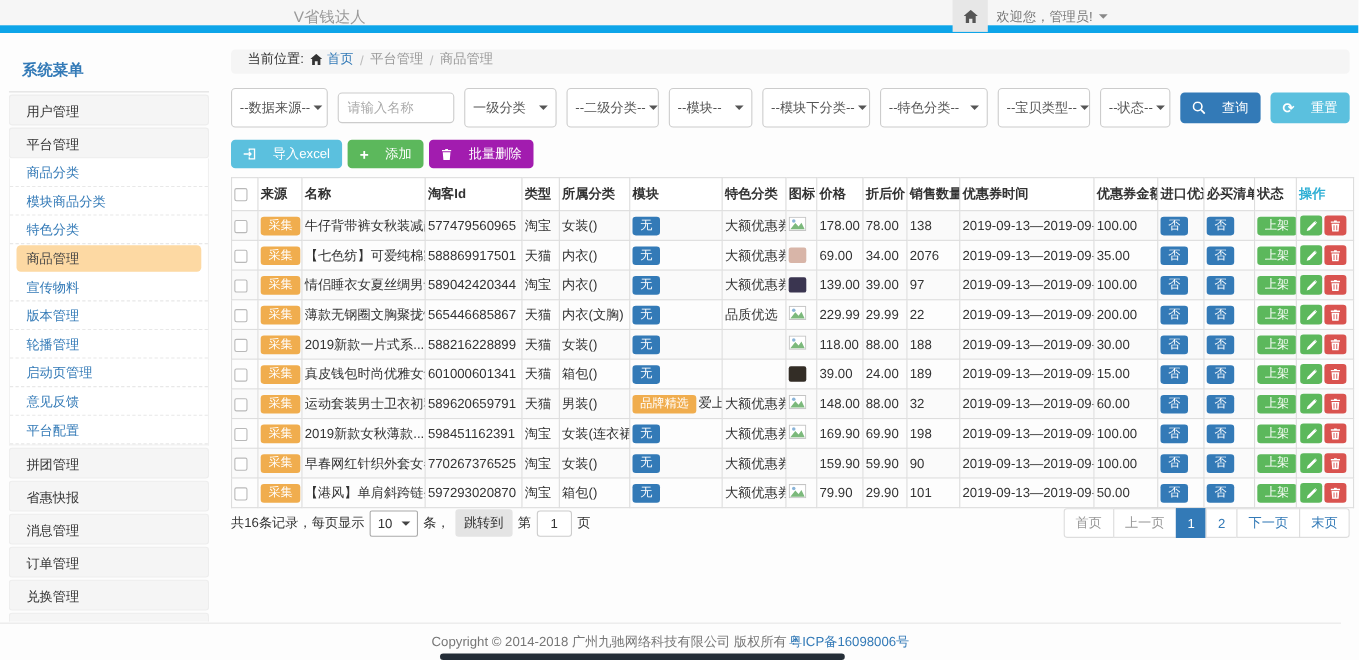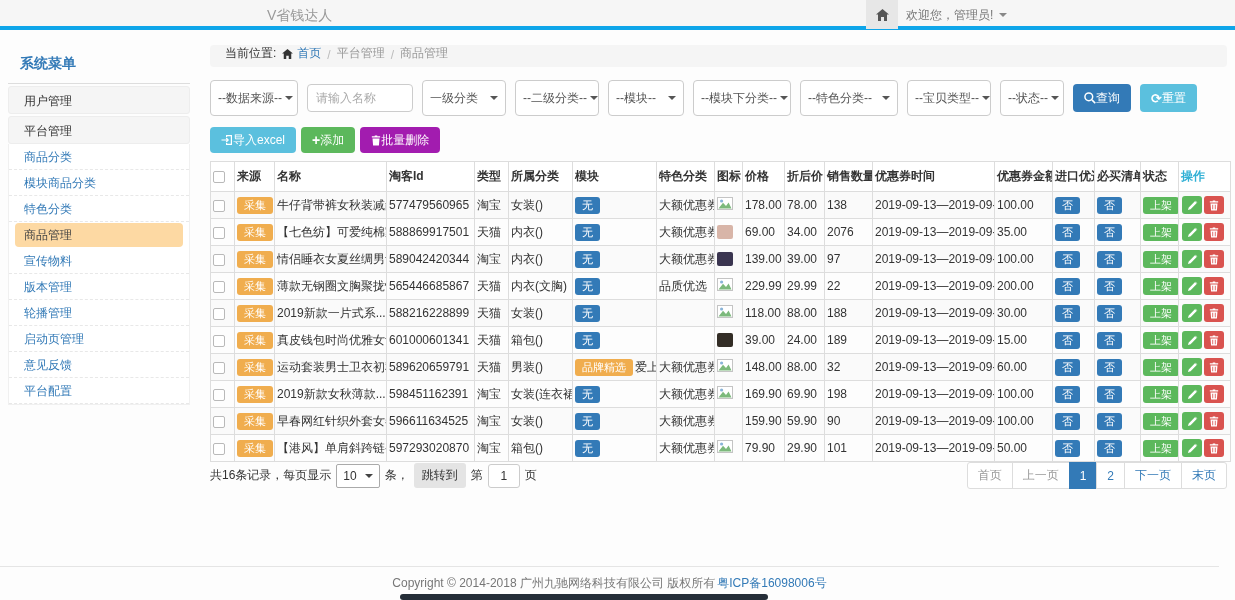--- a/index.html
+++ b/index.html
@@ -1,20 +1,20 @@
 <!DOCTYPE html>
 <html><head>
 <meta charset="utf-8">
 <style>
   *{box-sizing:border-box;margin:0;padding:0}
   html,body{width:1235px;height:600px;overflow:hidden}
   body{position:relative;background:#fdfdfd;font-family:"Liberation Sans","DejaVu Sans",sans-serif;font-size:12px;color:#333}
 
   
-  .topbar{position:absolute;top:0;left:0;right:0;height:30px;background:#f6f6f6;border-bottom:4px solid #0ea5e9;z-index:5}
+  .topbar{position:absolute;top:0;left:0;right:0;height:30px;background:#f6f6f6;border-bottom:7px solid #0ea5e9;z-index:5}
   .brand{position:absolute;left:267px;top:0;line-height:30px;color:#9a9a9a;font-size:14px}
   .home-box{position:absolute;left:866px;top:0;width:32px;height:29px;background:#e7e7e7;display:flex;align-items:center;justify-content:center;cursor:pointer}
   .welcome{position:absolute;left:906px;top:0;height:30px;color:#777;display:flex;align-items:center;gap:6px;cursor:pointer}
   .caret-down{width:0;height:0;border-left:4px solid transparent;border-right:4px solid transparent;border-top:4px solid #888;display:inline-block}
 
   
   .content{position:absolute;top:31px;left:0;right:0;height:534px;overflow:hidden}
 
   
   .sidebar{position:absolute;left:8px;top:14px;width:182px;height:520px;overflow:hidden}
@@ -39,21 +39,21 @@
   .filters > :nth-child(1){width:88px}
   .filters > :nth-child(2){width:106px}
   .filters > :nth-child(3){width:84px}
   .filters > :nth-child(4){width:84px}
   .filters > :nth-child(5){width:76px}
   .filters > :nth-child(6){width:98px}
   .filters > :nth-child(7){width:98px}
   .filters > :nth-child(8){width:84px}
   .filters > :nth-child(9){width:64px}
 
-  .btn{height:28px;border:none;border-radius:4px;color:#fff;display:inline-flex;align-items:center;gap:0;padding:0 11px;font-size:12px;font-family:inherit;cursor:pointer}
+  .btn{height:28px;border:none;border-radius:4px;color:#fff;display:inline-flex;align-items:center;gap:15px;padding:0 11px;font-size:12px;font-family:inherit;cursor:pointer}
   .btn-primary{background:#337ab7}
   .btn-info{background:#5bc0de}
   .btn-success{background:#5cb85c}
   .btn-danger{background:#a21caf}
   .icon-refresh{font-size:13px;line-height:1;font-weight:bold}
   .icon-plus{font-size:14px;line-height:1;font-weight:bold}
 
   .toolbar{margin-top:11px;display:flex;gap:5px}
   .toolbar .btn{height:26px}
 
@@ -121,20 +121,28 @@
         <div class="sub-item">商品分类</div>
         <div class="sub-item">模块商品分类</div>
         <div class="sub-item">特色分类</div>
         <div class="sub-item active">商品管理</div>
         <div class="sub-item">宣传物料</div>
         <div class="sub-item">版本管理</div>
         <div class="sub-item">轮播管理</div>
         <div class="sub-item">启动页管理</div>
         <div class="sub-item">意见反馈</div>
         <div class="sub-item">平台配置</div>
+      </div>
+    <div id="side-bottom">
+        <div class="side-group">拼团管理</div>
+        <div class="side-group">省惠快报</div>
+        <div class="side-group">消息管理</div>
+        <div class="side-group">订单管理</div>
+        <div class="side-group">兑换管理</div>
+        <div class="side-group">提现管理</div>
       </div>
   </div>
 
   <div class="main">
 
     <div class="breadcrumb">
       <span class="bc-prefix">当前位置:</span>
       <span class="bc-home-link">
         <svg width="11" height="10" viewBox="0 0 13 12">
             <path d="M6.5 0 L13 5.5 L11 5.5 L11 12 L8 12 L8 8 L5 8 L5 12 L2 12 L2 5.5 L0 5.5 Z" fill="#333"></path>
@@ -499,21 +507,21 @@
               </button><button class="op-btn op-del">
                 <svg width="10" height="11" viewBox="0 0 12 13">
                   <path fill="#ffffff" d="M4.5 0.5h3v1h3.5v1.5H1V1.5h3.5zM1.8 4h8.4l-0.7 8.5H2.5zM4 5.5v5.5h1V5.5zM7 5.5v5.5h1V5.5z"></path>
                 </svg>
               </button></td>
           </tr>
           <tr>
             <td><span class="cb"></span></td>
             <td><span class="tag tag-orange">采集</span></td>
             <td>早春网红针织外套女春...</td>
-            <td>596611634525</td>
+            <td>770267376525</td>
             <td>淘宝</td>
             <td>女装()</td>
             <td><span class="tag tag-blue">无</span></td>
             <td>大额优惠券</td>
             <td></td>
             <td>159.90</td>
             <td>59.90</td>
             <td>90</td>
             <td>2019-09-13—2019-09-17</td>
             <td>100.00</td>

